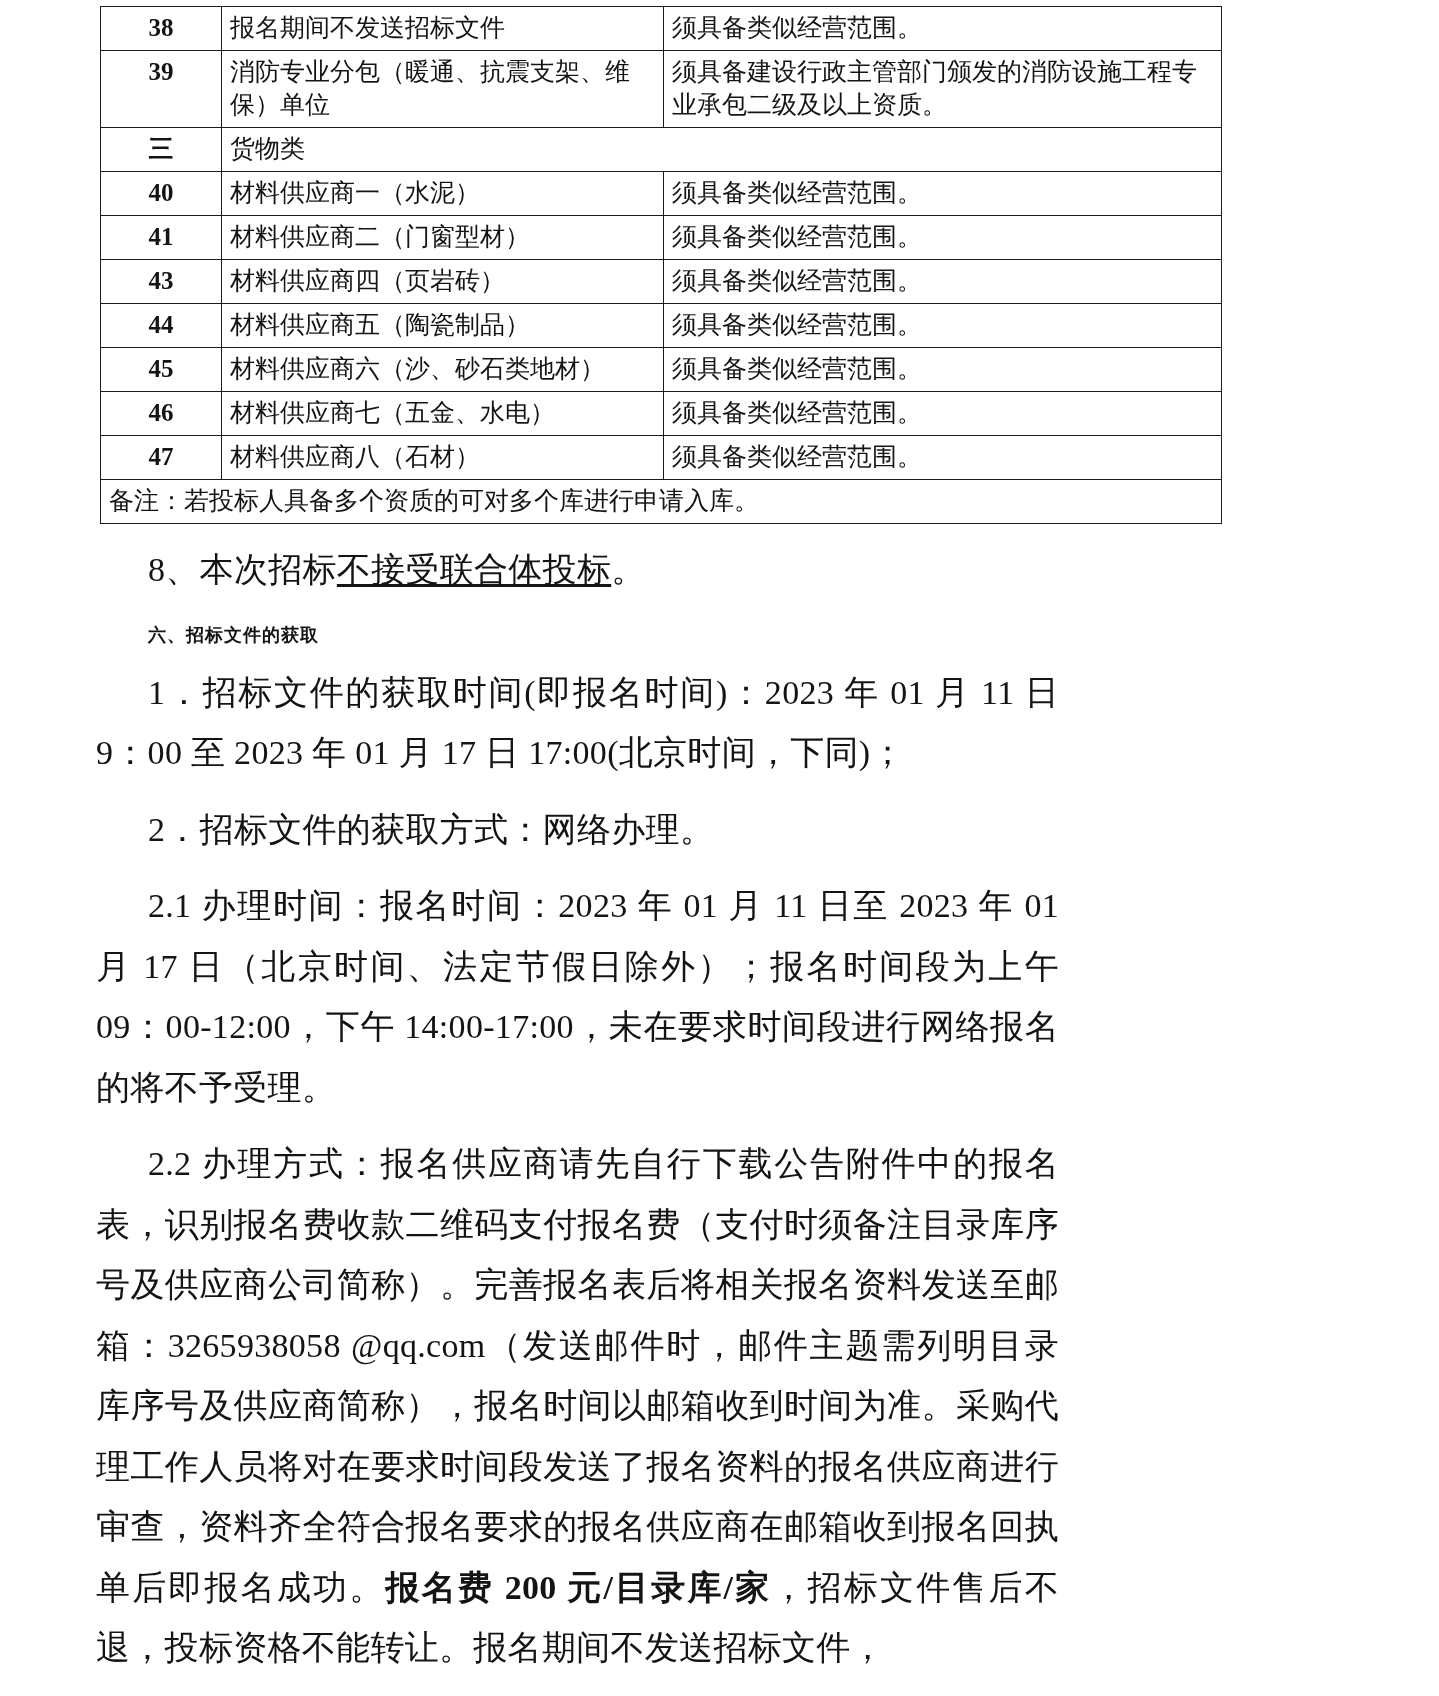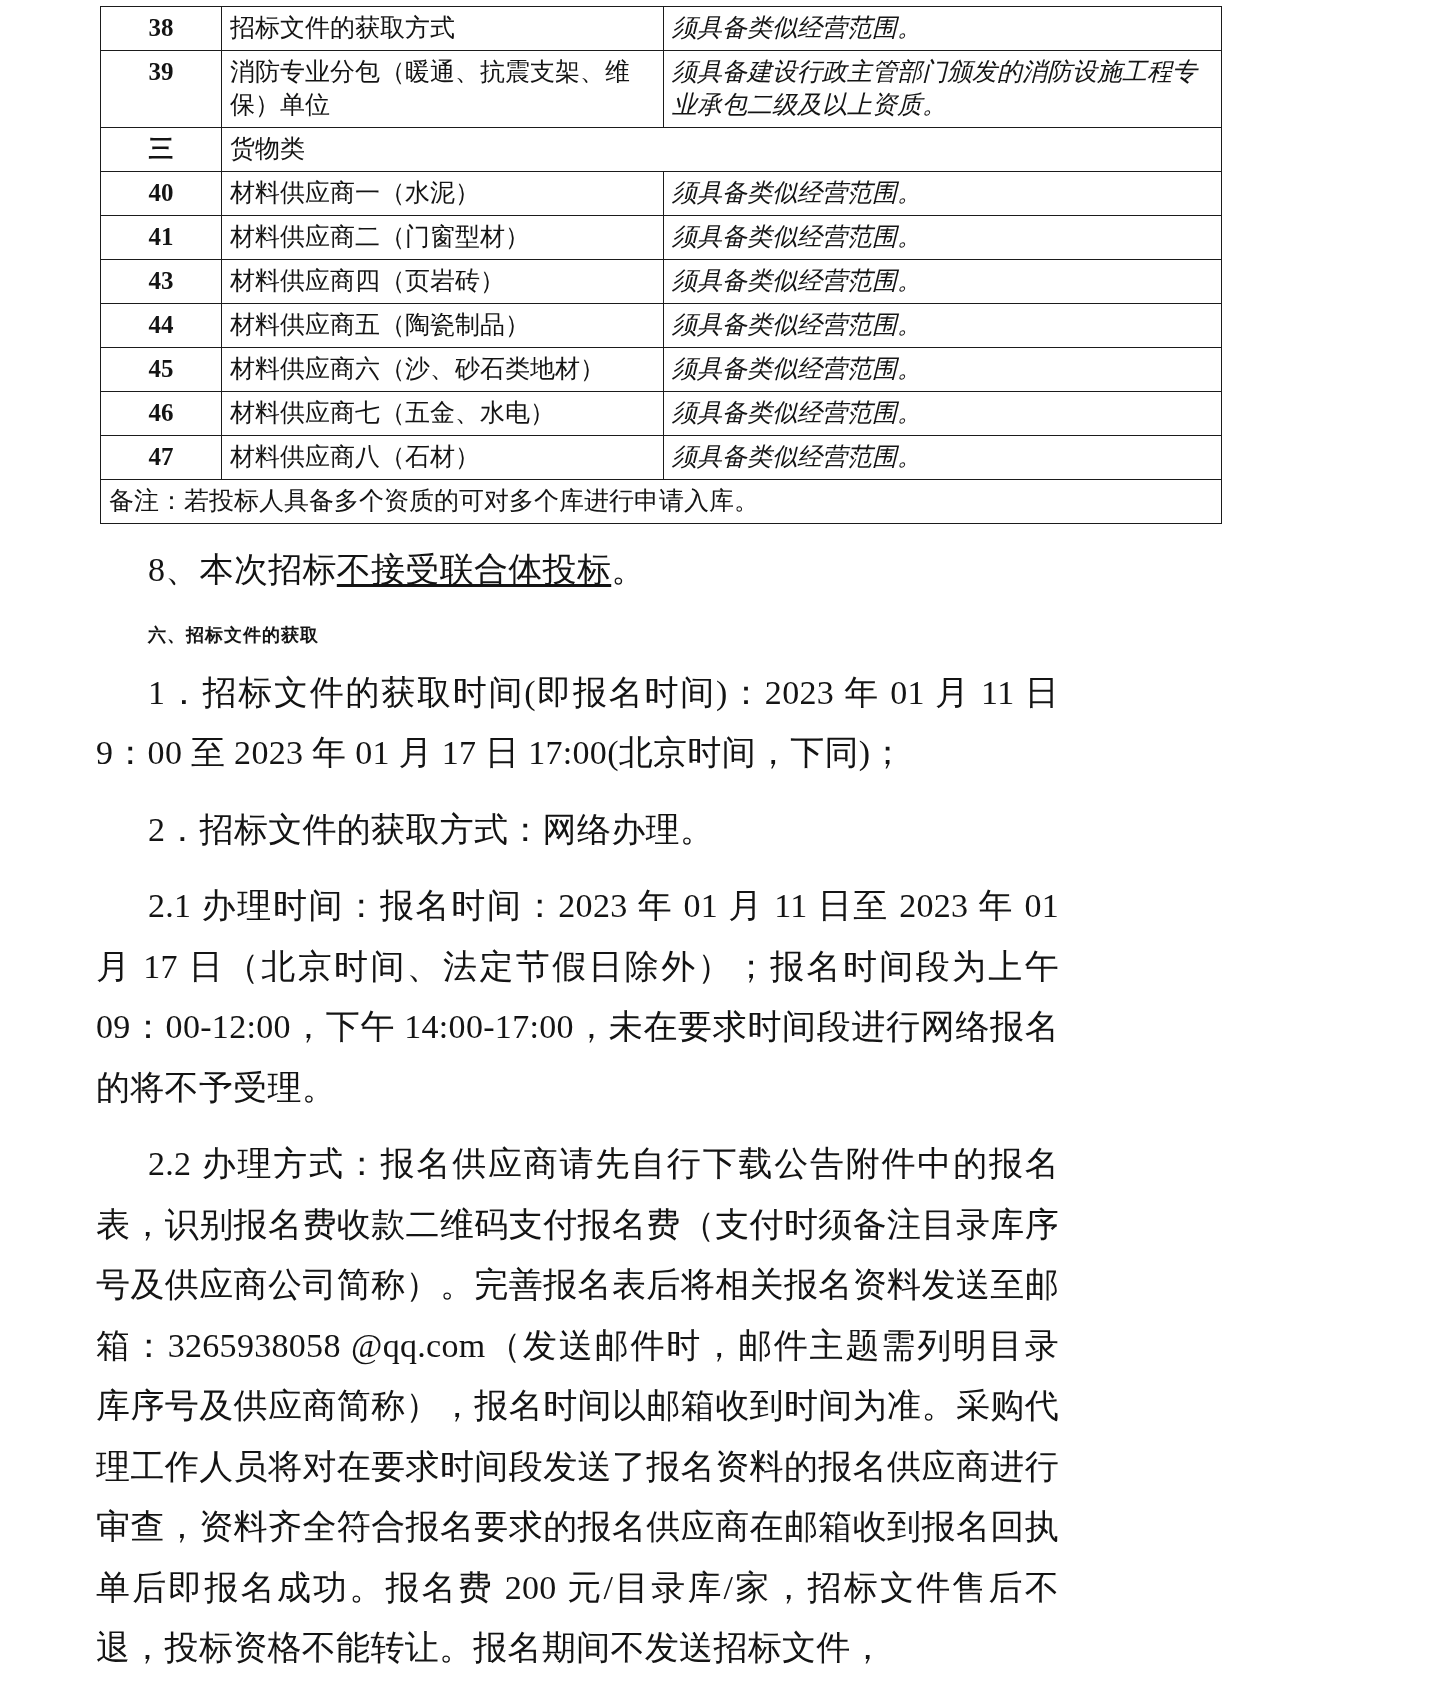--- a/index.html
+++ b/index.html
@@ -41,21 +41,20 @@
     text-align: center;
     font-weight: bold;
     vertical-align: middle;
     font-size: 25px;
   }
   td.col-name {
     width: 425px;
   }
   td.col-req {
     width: auto;
-    font-style: italic;
   }
   td.cat-row {
     vertical-align: middle;
     font-size: 25px;
   }
   td.note-row {
     font-size: 25px;
     padding: 8px 6px 10px 6px;
   }
   
@@ -64,21 +63,21 @@
     line-height: 1.78;
     margin: 16px 0 0 0;
     text-align: justify;
     text-justify: inter-ideograph;
     letter-spacing: 0.3px;
   }
   .indent {
     text-indent: 52px;
   }
   .bold {
-    font-weight: normal;
+    font-weight: bold;
     margin-top: 8px;
   }
   .u {
     text-decoration: underline;
     text-underline-offset: 3px;
   }
   .section-head {
     font-size: 18px;
     font-weight: bold;
     margin: 22px 0 0 0;
@@ -91,21 +90,21 @@
 <body>
 
 <div class="page">
 
   <div class="tbl-wrap">
     <table class="req-table">
       <tbody>
 
         <tr>
           <td class="col-no">38</td>
-          <td class="col-name">招标文件的获取方式</td>
+          <td class="col-name">报名期间不发送招标文件</td>
           <td class="col-req">须具备类似经营范围。</td>
         </tr>
 
         <tr>
           <td class="col-no">39</td>
           <td class="col-name">消防专业分包（暖通、抗震支架、维保）单位</td>
           <td class="col-req">须具备建设行政主管部门颁发的消防设施工程专业承包二级及以上资质。</td>
         </tr>
 
         <tr>

